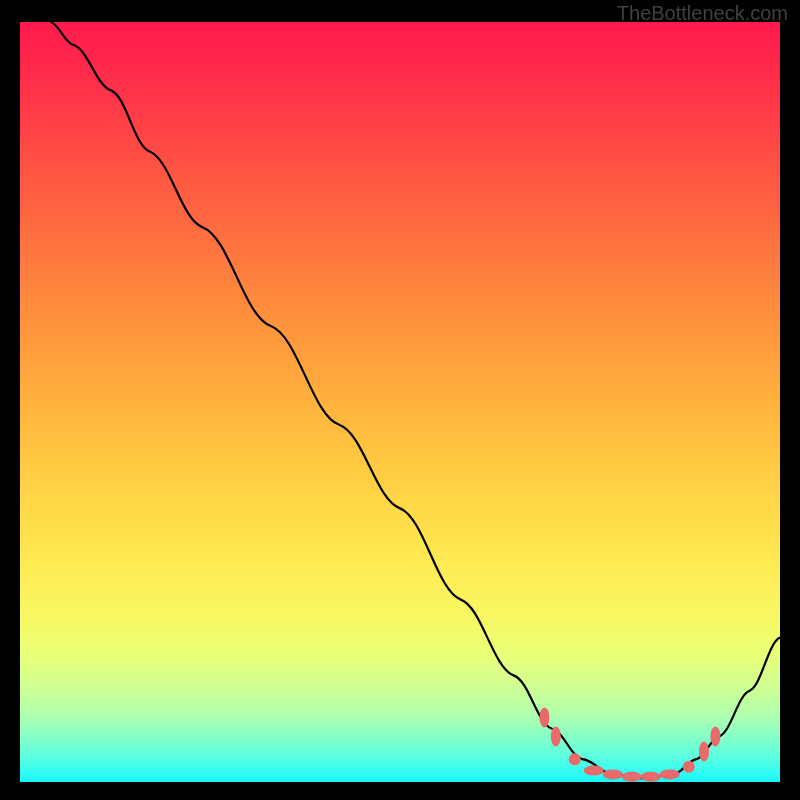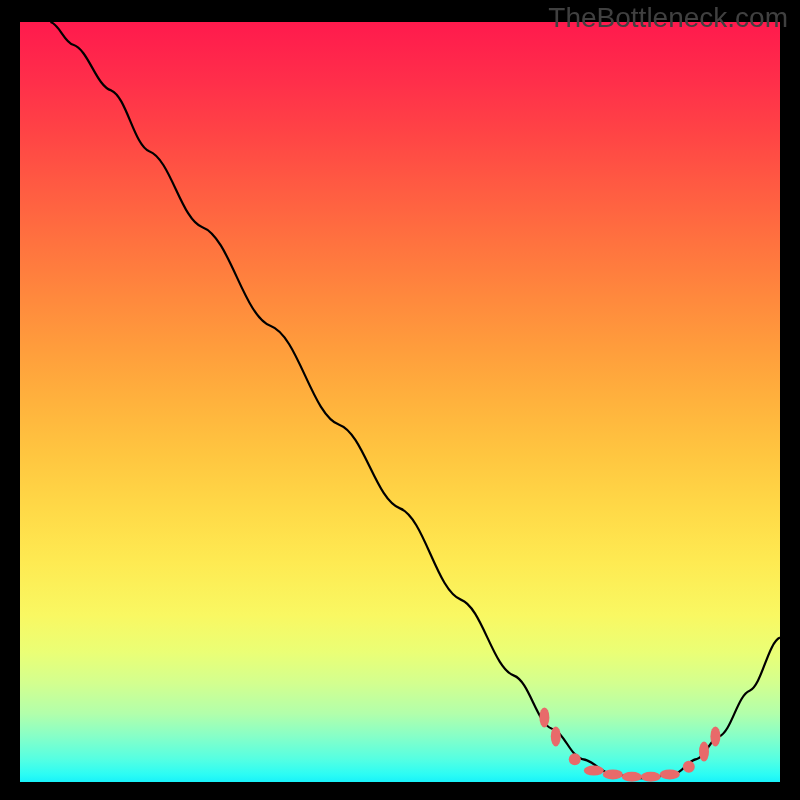--- a/index.html
+++ b/index.html
@@ -9,21 +9,21 @@
     background: #000000;
     position: relative;
     font-family: Arial, Helvetica, sans-serif;
     overflow: hidden;
   }
   .watermark {
     position: absolute;
     top: 2px;
     right: 12px;
     color: #404040;
-    font-size: 28px;
+    font-size: 20px;
     font-weight: 500;
     z-index: 10;
   }
   .plot-area {
     position: absolute;
     left: 20px;
     top: 22px;
     width: 760px;
     height: 760px;
   }

